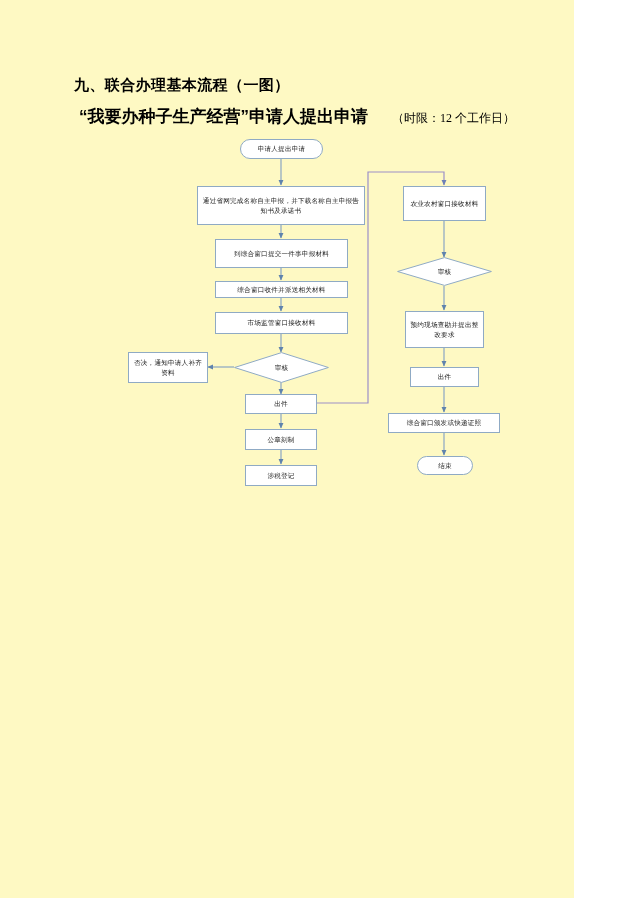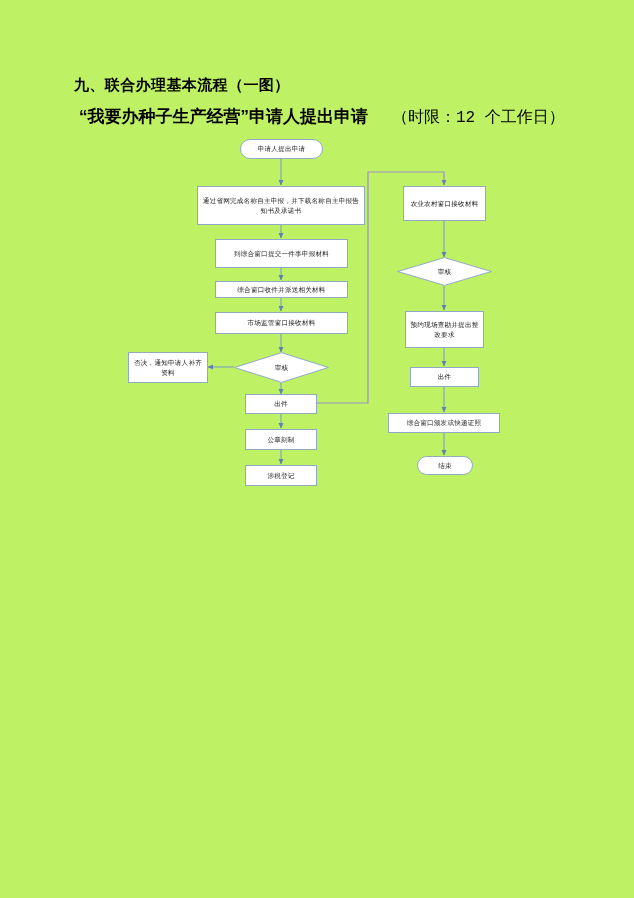--- a/index.html
+++ b/index.html
@@ -12,23 +12,23 @@
     height: 898px;
     position: relative;
     font-family: "Liberation Serif", "DejaVu Serif", serif;
     color: #000000;
     overflow: hidden;
   }
 
   .page {
     position: absolute;
     inset: 0;
-    width: 634px;
-    height: 898px;
-    background: #bef264;
+    width: 574px;
+    height: 898px;
+    background: #fef9c3;
   }
 
   
   .heading-1 {
     position: absolute;
     left: 74px;
     top: 66px;
     font-size: 15px;
     font-weight: bold;
     letter-spacing: 0.4px;
@@ -38,23 +38,23 @@
   .heading-2 {
     position: absolute;
     left: 79px;
     top: 105px;
     font-size: 17px;
     font-weight: bold;
     white-space: nowrap;
     font-family: "Liberation Sans", "DejaVu Sans", sans-serif;
   }
   .heading-2 .sub {
-    font-size: 16px;
+    font-size: 12px;
     font-weight: normal;
-    font-family: Liberation Mono, monospace;
+    font-family: Liberation Serif, serif;
     padding-left: 24px;
   }
 
   
   .flow {
     position: absolute;
     left: 0;
     top: 0;
     width: 634px;
     height: 898px;

